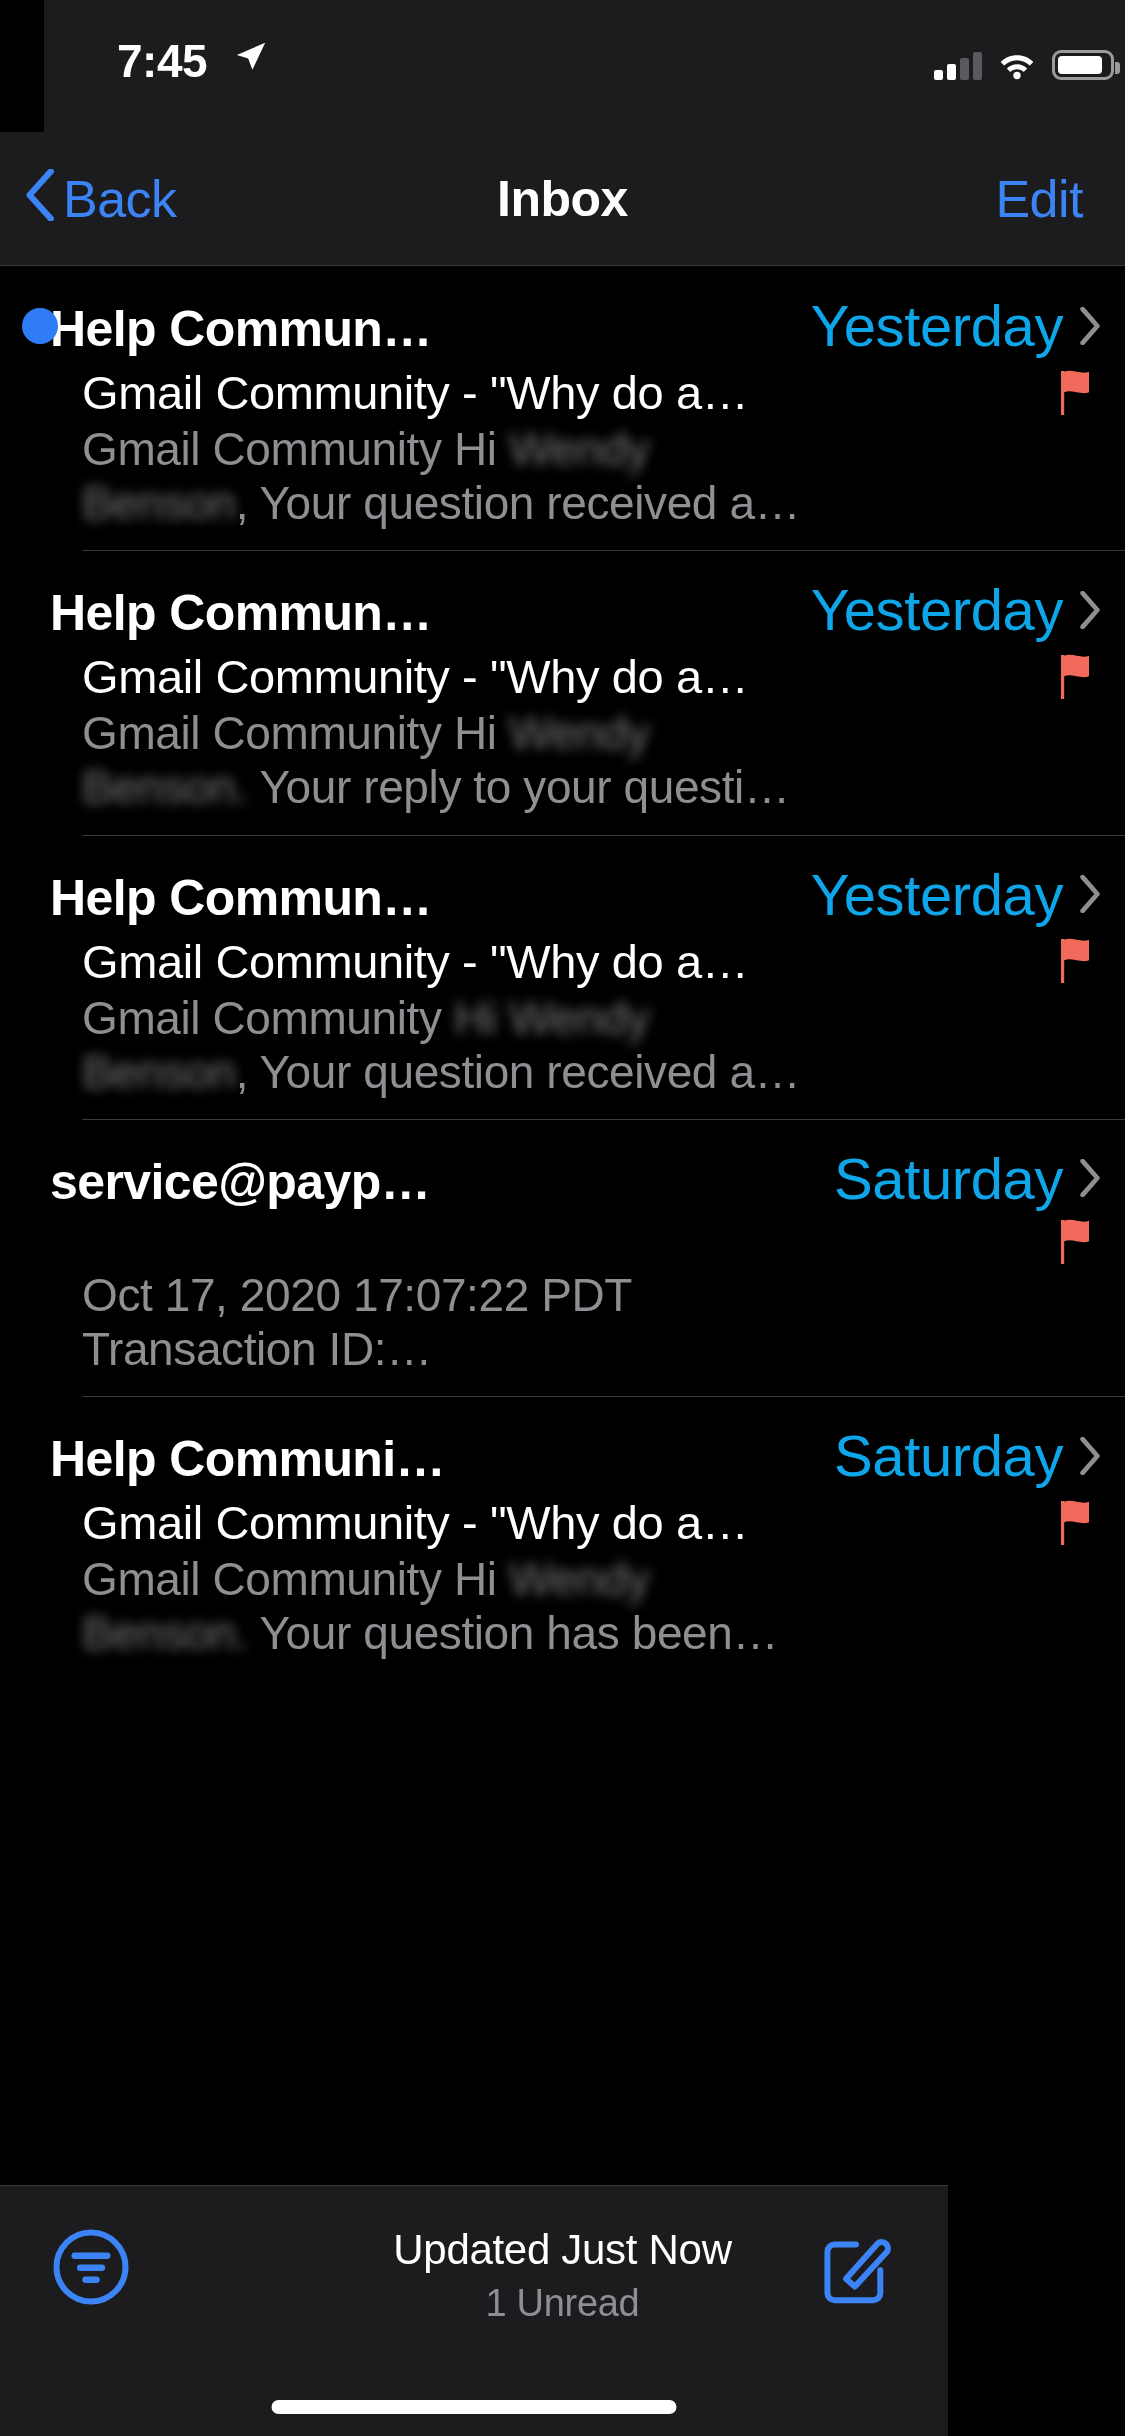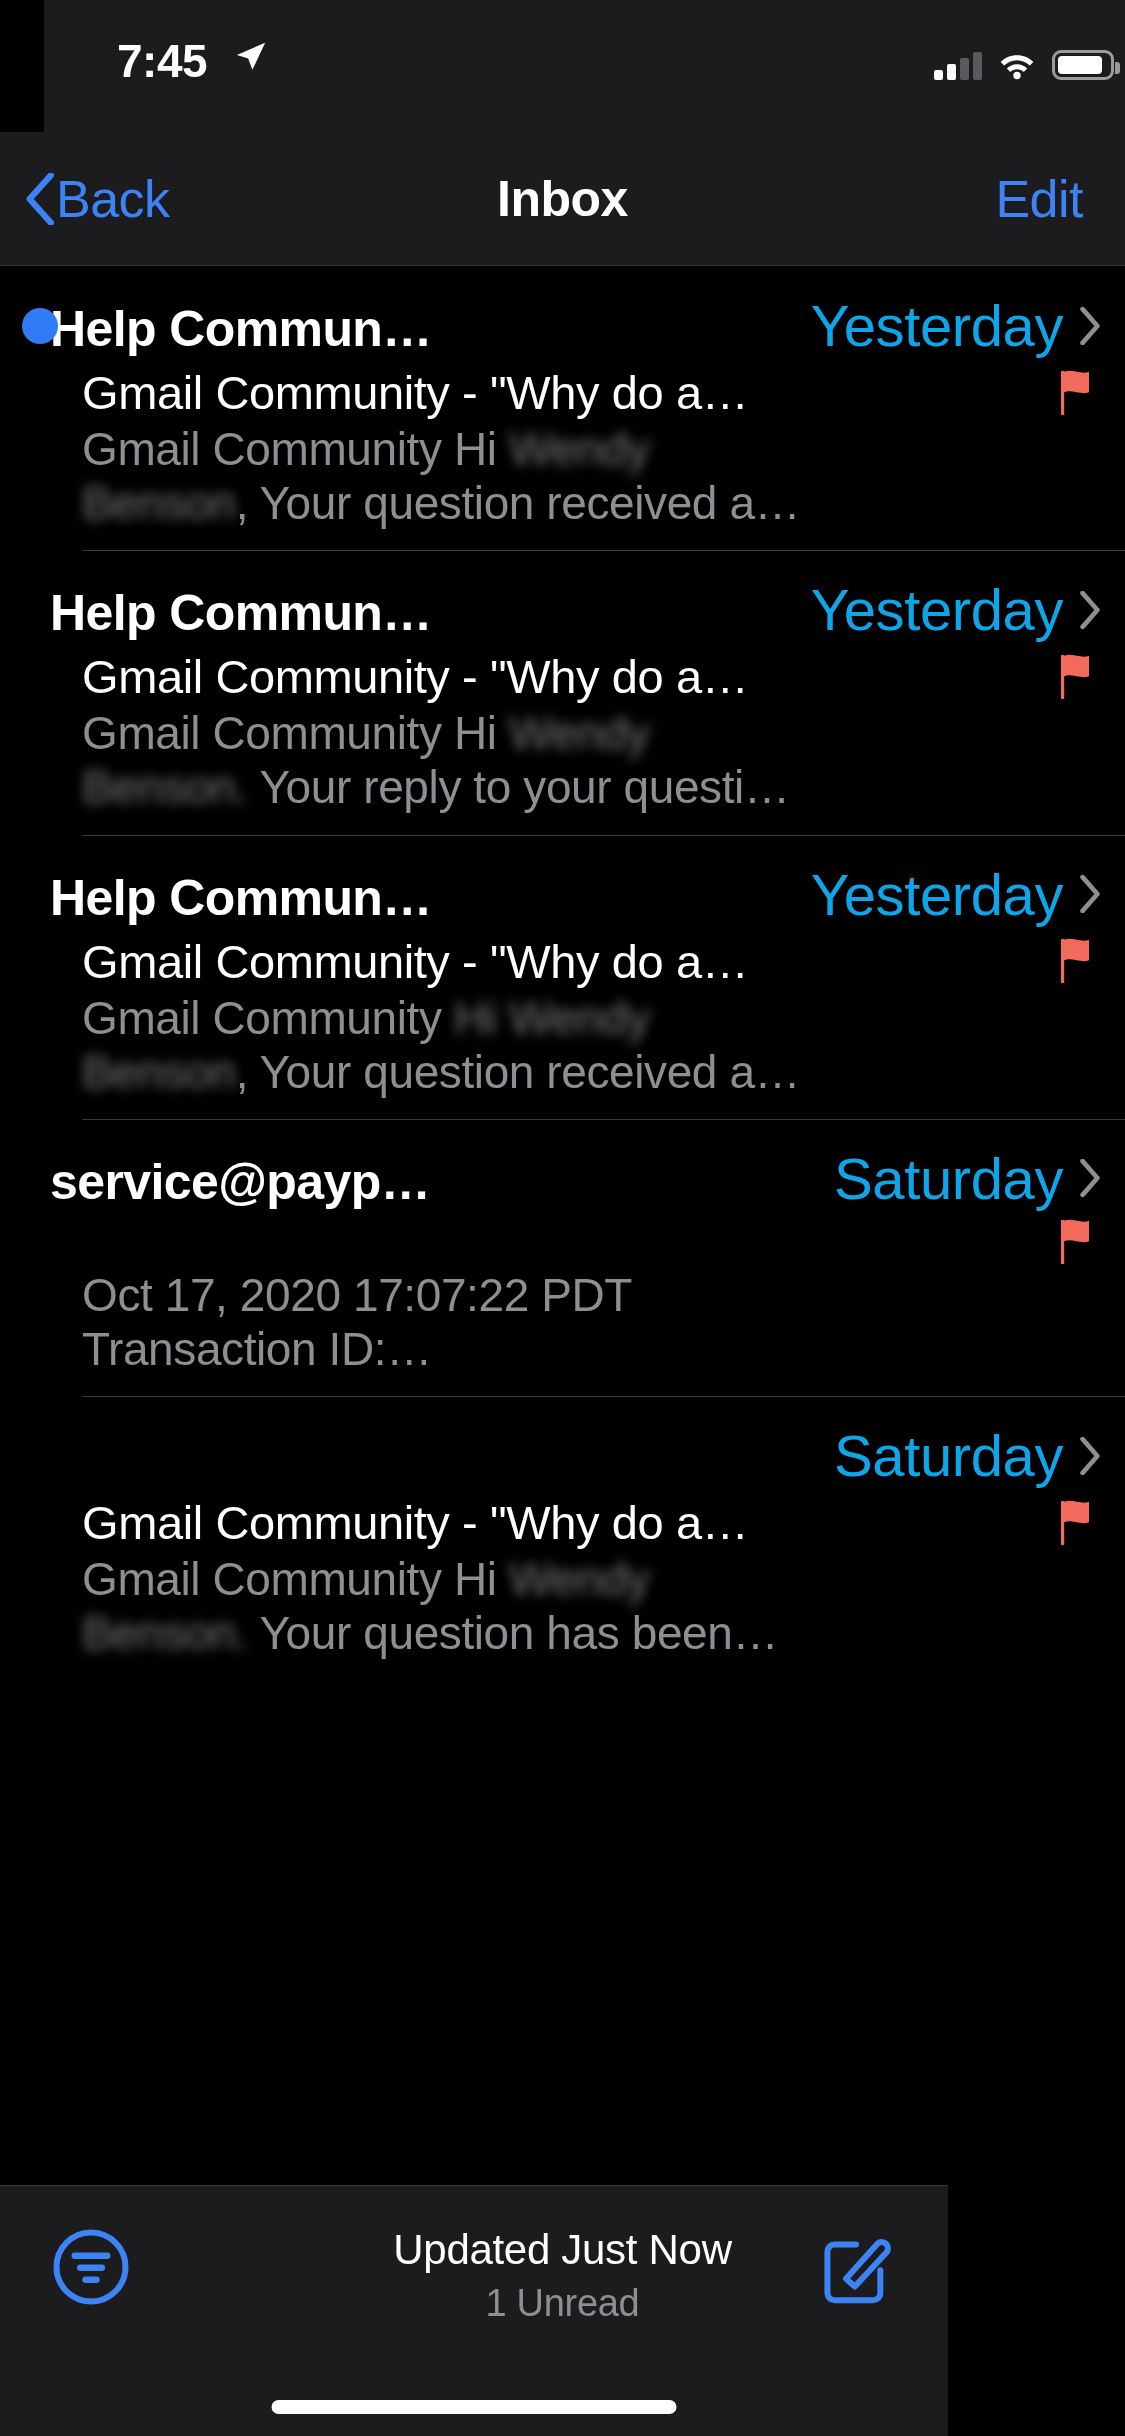--- a/index.html
+++ b/index.html
@@ -46,21 +46,21 @@
   .batt-fill{ height:100%; width:88%; background:#fff; border-radius:4px; }
 
   
   .navbar {
     position:absolute; top:132px; left:0; width:1125px; height:134px;
     background:#1c1c1e;
     border-bottom:1px solid #3a3a3c;
     display:flex; align-items:center;
   }
   .nav-back {
-    position:absolute; left:24px; display:flex; align-items:center; gap:2px;
+    position:absolute; left:24px; display:flex; align-items:flex-start; gap:9px;
   }
   .chev-back { width:30px; height:52px; flex:none; }
   .nav-back span {
     font-size:52px; color:#3c84f6; letter-spacing:-0.5px;
   }
   .nav-title {
     position:absolute; left:0; width:1125px; text-align:center;
     font-size:50px; font-weight:bold; color:#fff; letter-spacing:-0.5px;
   }
   .nav-edit {
@@ -239,20 +239,21 @@
         <div class="row-sub">
           <svg class="flag" viewBox="0 0 20 24">
             <path d="M3 1 h1.6 v22 H3 Z M4.6 1.4 C8.5 -0.3 13 3 17 1.4 V11.6 C13 13.3 8.5 10 4.6 11.6 Z" fill="#f26a5c"></path>
           </svg>
         </div>
         <div class="preview"><span>Oct 17, 2020 17:07:22 PDT</span></div>
         <div class="preview"><span>Transaction ID:…</span></div>
       </div>
       <div class="row">
         <div class="row-head">
+          <div class="sender">Help Communi…</div>
           <div class="row-right">
             <div class="date">Saturday</div>
             <svg class="chev-row" viewBox="0 0 10 18">
               <path d="M1.5 1 L8.5 9 L1.5 17" fill="none" stroke="#8e8e93" stroke-width="2.2" stroke-linecap="round" stroke-linejoin="round"></path>
             </svg>
           </div>
         </div>
         <div class="row-sub">
           <div class="subject">Gmail Community - "Why do a…</div>
           <svg class="flag" viewBox="0 0 20 24">

